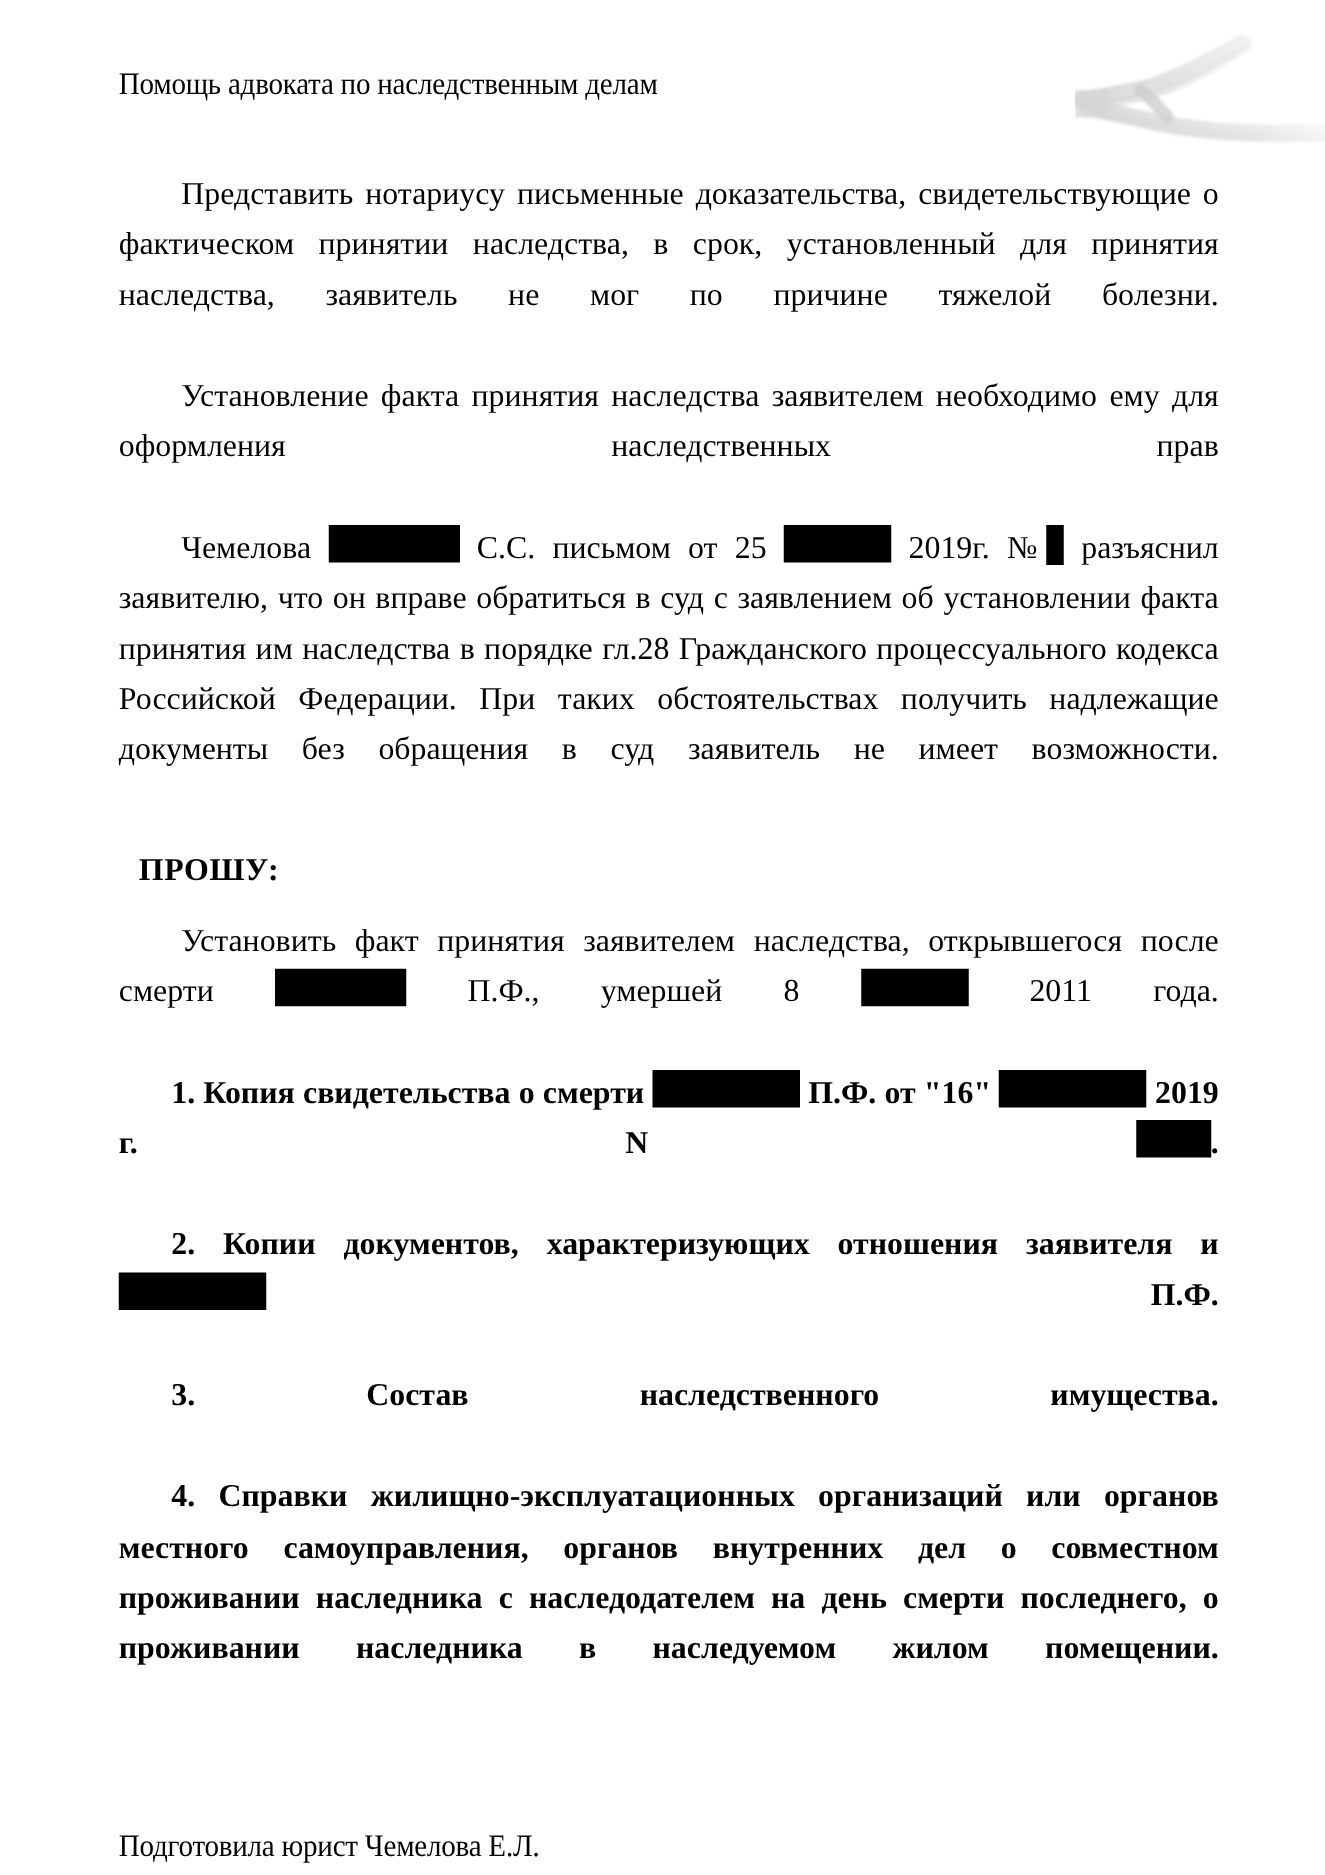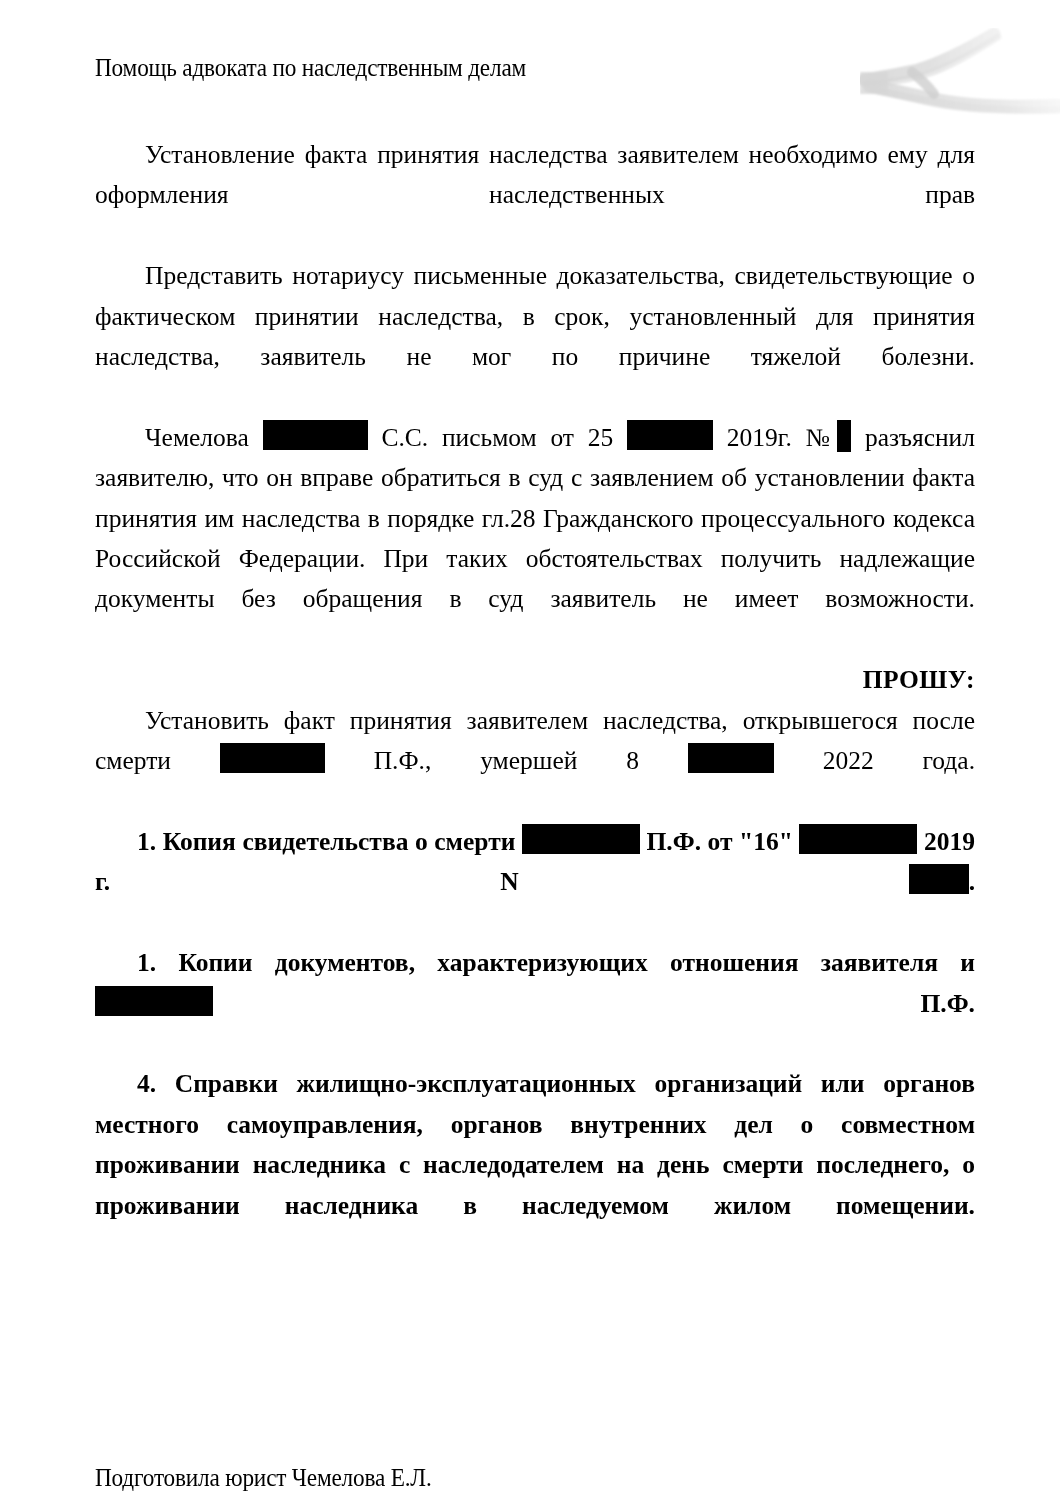--- a/index.html
+++ b/index.html
@@ -53,22 +53,22 @@
   .para {
     margin: 0;
     text-align: justify;
     text-justify: inter-word;
     text-indent: 50px;
   }
   .para.indent-big { text-indent: 110px; }
   .para.hang { text-indent: 42px; font-weight: bold; }
 
   .center-head {
-    margin: 0;
-    text-align: right;
+    margin: 16px;
+    text-align: left;
     font-weight: bold;
     text-indent: 0;
     letter-spacing: 0.5px;
   }
 
   
   .para::after {
     content: "";
     display: inline-block;
     width: 100%;
@@ -130,58 +130,59 @@
       <path d="M10,58 C30,62 48,66 66,70 C102,78 150,80 198,78" stroke="url(#bg2)" stroke-width="14" fill="none" stroke-linecap="round"></path>
       <path d="M14,62 C34,66 52,70 72,73 C106,80 152,83 199,82" stroke="url(#bg2)" stroke-width="7" fill="none" stroke-linecap="round" opacity="0.7"></path>
       <rect x="0" y="44" width="28" height="22" fill="#d5d5d5" opacity="0.75"></rect>
       <path d="M52,44 C62,52 68,58 74,66" stroke="#cecece" stroke-width="10" fill="none" stroke-linecap="round" opacity="0.8"></path>
     </g>
   </svg>
 </div>
 
 <div id="doc-body">
 
+  <p class="para">Представить нотариусу письменные доказательства, свидетельствующие о фактическом принятии наследства, в срок, установленный для принятия наследства, заявитель не мог по причине тяжелой болезни.</p>
+
   <p class="para">Установление факта принятия наследства заявителем необходимо ему для оформления наследственных прав</p>
-
-  <p class="para">Представить нотариусу письменные доказательства, свидетельствующие о фактическом принятии наследства, в срок, установленный для принятия наследства, заявитель не мог по причине тяжелой болезни.</p>
 
   <p class="para">
     <span>Чемелова</span>
     <span class="redact w-lg"></span>
     <span>С.С. письмом от 25</span>
     <span class="redact w-md"></span>
     <span>2019г. №</span><span class="redact w-nar"></span>
     <span>разъяснил заявителю, что он вправе обратиться в суд с заявлением об установлении факта принятия им наследства в порядке гл.28 Гражданского процессуального кодекса Российской Федерации. При таких обстоятельствах получить надлежащие документы без обращения в суд заявитель не имеет возможности.</span>
   </p>
 
 
   <p class="center-head">ПРОШУ:</p>
 
   <p class="para">
     <span>Установить факт принятия заявителем наследства, открывшегося после смерти</span>
     <span class="redact w-lg"></span>
     <span>П.Ф., умершей 8</span>
     <span class="redact w-md"></span>
-    <span>2022 года.</span>
+    <span>2011 года.</span>
   </p>
 
 
   <p class="para hang">
     <span>1. Копия свидетельства о смерти</span>
     <span class="redact w-xl"></span>
     <span>П.Ф. от "16"</span>
     <span class="redact w-xl"></span>
     <span>2019 г. N</span>
     <span class="redact w-sm"></span><span>.</span>
   </p>
 
   <p class="para hang">
-    <span>1. Копии документов, характеризующих отношения заявителя и</span>
+    <span>2. Копии документов, характеризующих отношения заявителя и</span>
     <span class="redact w-xl"></span>
     <span>П.Ф.</span>
   </p>
 
+  <p class="para hang">3. Состав наследственного имущества.</p>
 
   <p class="para hang">4. Справки жилищно-эксплуатационных организаций или органов местного самоуправления, органов внутренних дел о совместном проживании наследника с наследодателем на день смерти последнего, о проживании наследника в наследуемом жилом помещении.</p>
 
 </div>
 
 <div id="doc-footer">Подготовила юрист Чемелова Е.Л.</div>
 
 </body></html>

